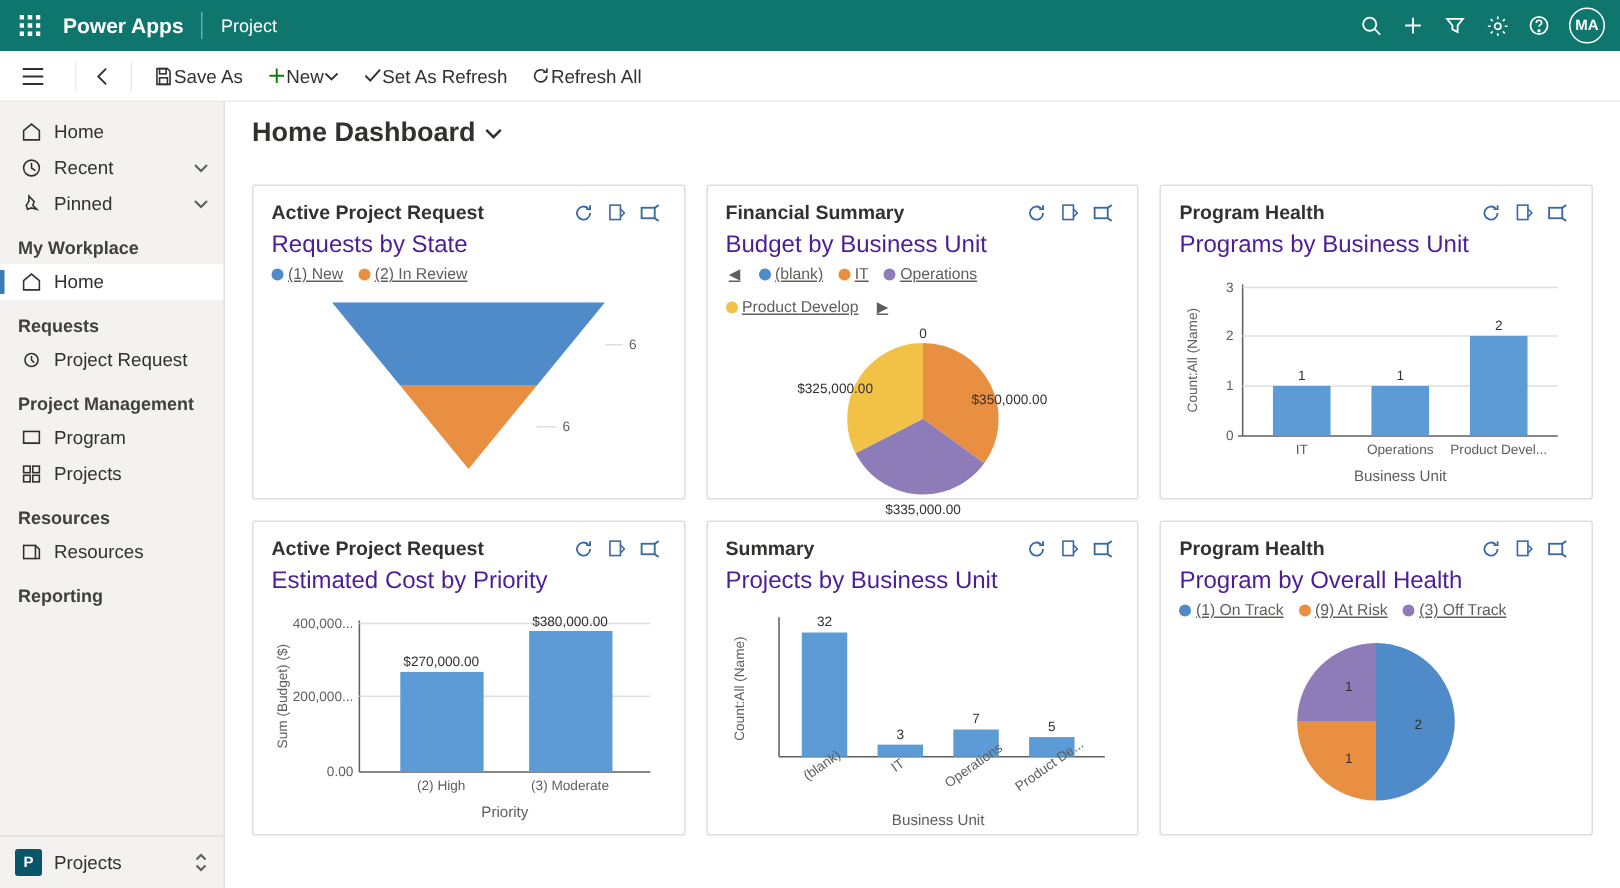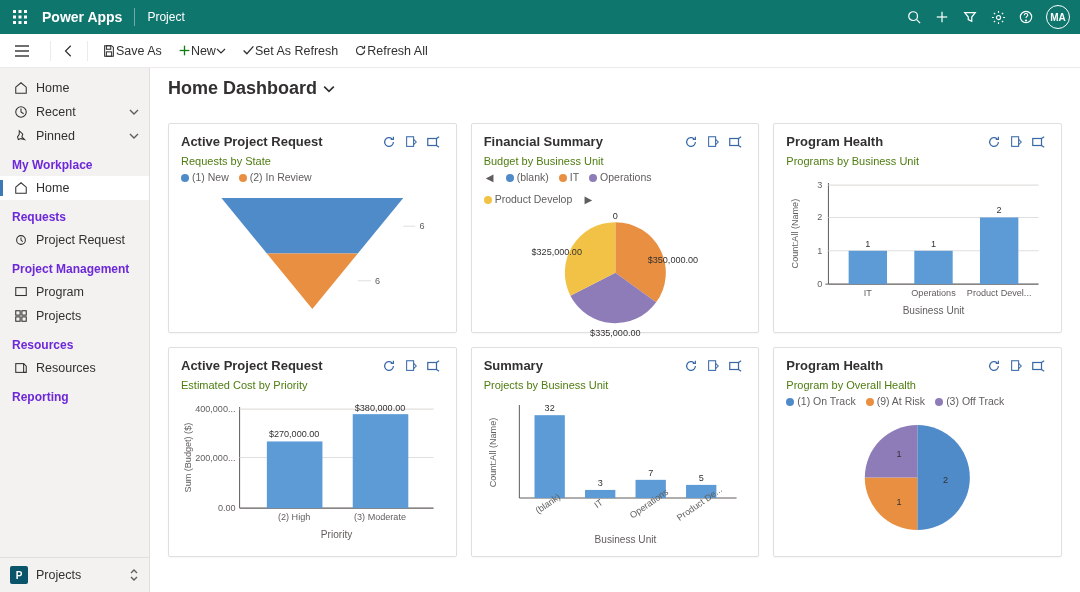--- a/index.html
+++ b/index.html
@@ -20,34 +20,34 @@
   .cmdbar .back { width:24px; display:flex; justify-content:center; cursor:pointer; }
   .cmdbar .cmd { display:flex; align-items:center; gap:0; padding:0 8px; cursor:pointer; height:30px; }
   .cmdbar svg { display:block; }
   
   .shell { display:flex; height: calc(592px - 68px); }
   .sidebar { width:150px; background:#f3f2f1; border-right:1px solid #e1dfdd; padding-top:8px; font-size:12.5px; overflow:hidden; display:flex; flex-direction:column; }
   .sidebar .item { display:flex; align-items:center; gap:8px; padding:5px 10px 5px 14px; cursor:pointer; position:relative; }
   .sidebar .item.sel { background:#fff; }
   .sidebar .item.sel::before { content:""; position:absolute; left:0; top:4px; bottom:4px; width:3px; background:#3b79b7; }
   .sidebar .chev { margin-left:auto; color:#605e5c; }
-  .sidebar .group { font-weight:600; padding:10px 10px 4px 12px; font-size:12px; color:#6d28d9; }
+  .sidebar .group { font-weight:600; padding:10px 10px 4px 12px; font-size:12px; color:#404040; }
   .sidebar .bottom { margin-top:auto; border-top:1px solid #e1dfdd; display:flex; align-items:center; gap:8px; padding:8px 10px; cursor:pointer; }
   .sidebar .pbadge { width:18px; height:18px; background:#0b556a; color:#fff; font-size:10px; font-weight:600; display:flex; align-items:center; justify-content:center; border-radius:2px; }
   
   .main { flex:1; overflow:hidden; padding:10px 18px 0 18px; background:#fff; }
   .pagetitle { display:flex; align-items:center; gap:6px; font-size:18px; font-weight:600; margin-bottom:24px; }
   .grid { display:grid; grid-template-columns: repeat(3, 1fr); gap:14px;border-radius:10px; }
   .card { border:1px solid #e1dfdd; border-radius:2px; padding:10px 12px 8px 12px; height:210px; display:flex; flex-direction:column; box-shadow:0 1px 2px rgba(0,0,0,.04); }
   .card-head { display:flex; align-items:center; margin-bottom:6px; }
   .card-head .title { font-weight:600; font-size:13px; }
   .card-head .spacer { flex:1; }
   .card-head .ic { width:22px; display:flex; justify-content:center; cursor:pointer; color:#3869a6; }
-  .subtitle { font-size:11px; color:#4d7c0f; margin-bottom:4px; }
-  .legend { display:flex; gap:10px; font-size:10.5px; color:#605e5c; flex-wrap:wrap; align-items:center; }
+  .subtitle { font-size:16px; color:#4c1d95; margin-bottom:4px; }
+  .legend { display:flex; gap:10px; font-size:10.5px; color:#605e5c; flex-wrap:wrap; align-items:center;text-decoration:underline; }
   .legend .dot { width:8px; height:8px; border-radius:50%; display:inline-block; margin-right:3px; vertical-align:middle; }
   .chartbox { flex:1; position:relative; }
   .bar-val { font-size:9px; fill:#323130; text-anchor:middle; }
   .tick { font-size:9px; fill:#605e5c; }
   .cat { font-size:9px; fill:#605e5c; text-anchor:middle; }
   .grid-line { stroke:#e1dfdd; stroke-width:1; }
   .axis-line { stroke:#605e5c; stroke-width:1; }
   .ylab-vert { font-size:9px; fill:#605e5c; }
   .arrow { width:12px; font-size:10px; color:#605e5c; cursor:pointer; text-align:center; }
 </style>

